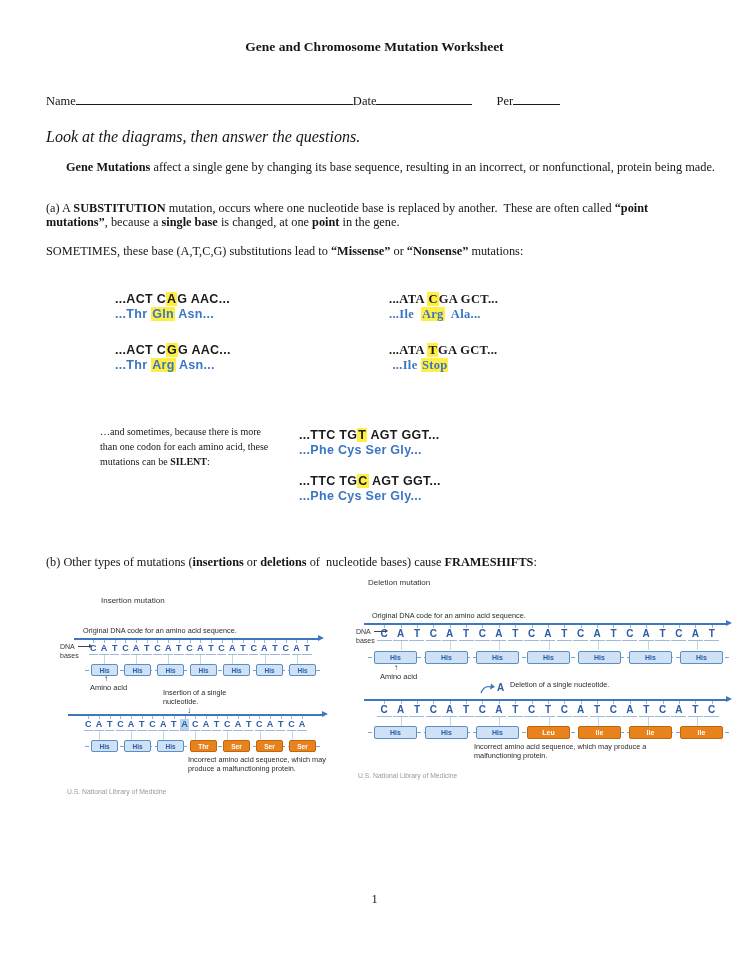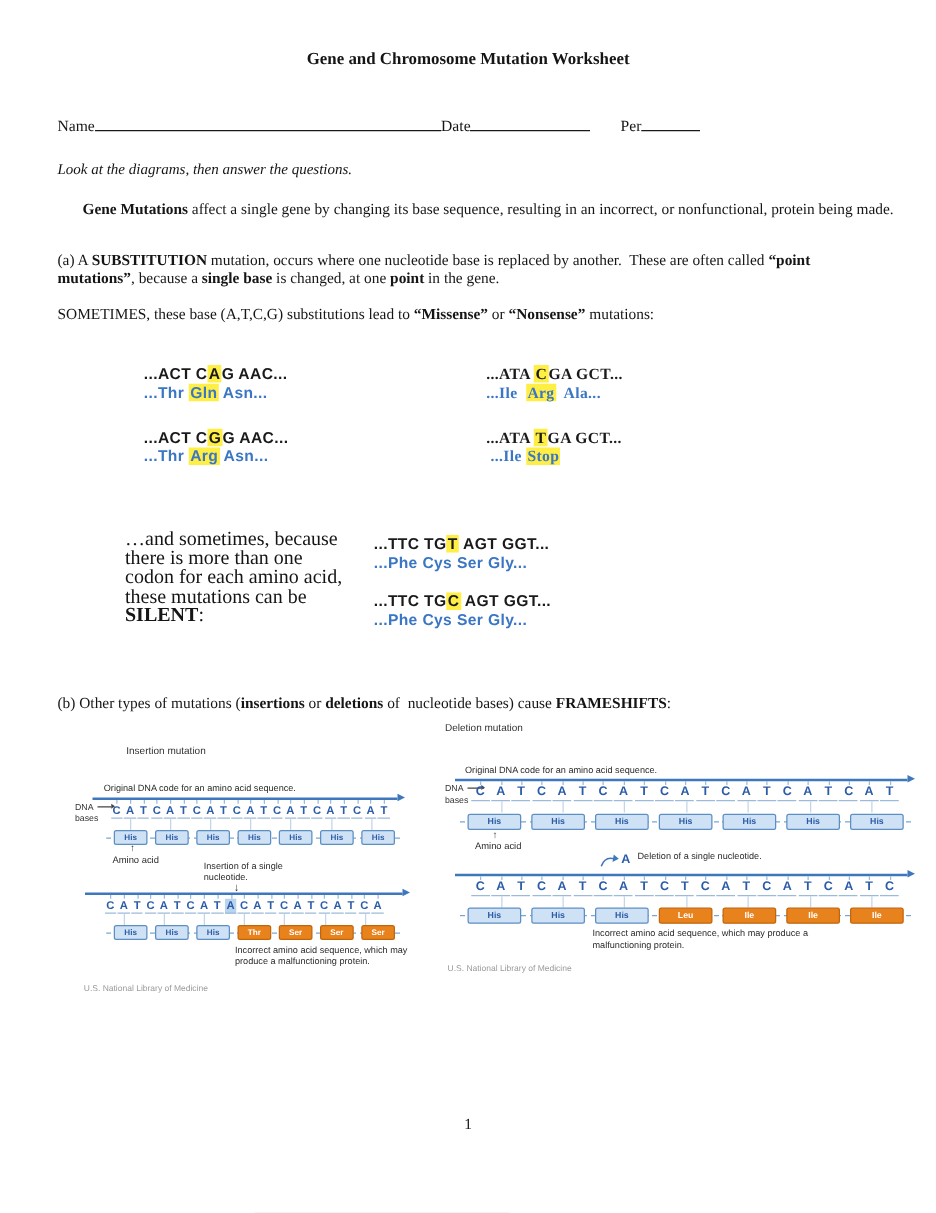--- a/index.html
+++ b/index.html
@@ -16,38 +16,38 @@
   .doc-subtitle{font-size:12.3px;margin-top:1px;}
 
   
   .name-row{top:92px;left:46px;font-size:12.5px;white-space:nowrap;}
   .uline{display:inline-block;border-bottom:1px solid #1a1a1a;height:12px;}
   .ul-name{width:277px;}
   .ul-date{width:96px;}
   .ul-per{width:47px;}
   .lbl-per{margin-left:24px;}
 
-  .instruction{top:128px;left:46px;font-size:12px;font-style:italic;}
+  .instruction{top:128px;left:46px;font-size:16px;font-style:italic;}
   .para{font-size:12.3px;line-height:14.2px;width:664px;left:46px;}
   .p-gene{top:160px;margin-left:20px;}
   .p-a{top:201px;}
   .p-sometimes{top:244px;width:680px;}
   .p-b{top:555px;width:690px;white-space:pre;}
 
   
   .codon-col{top:276px;font-family:"Liberation Sans",sans-serif;font-weight:bold;
              font-size:12.5px;line-height:15px;letter-spacing:0.3px;}
   .col-left{left:115px;}
   .col-right{left:389px;font-family:Liberation Serif, serif;}
   .codon-group{margin-bottom:21px;}
   .dna{color:#1a1a1a;white-space:pre;margin-top:16px;}
   .aa{color:#3a76c4;white-space:pre;}
 
   
-  .silent-text{top:424px;left:100px;width:176px;font-size:16px;line-height:15.2px;}
+  .silent-text{top:424px;left:100px;width:176px;font-size:10px;line-height:15.2px;}
   .silent-codons{top:412px;left:299px;font-family:"Liberation Sans",sans-serif;
                  font-weight:bold;font-size:12.5px;line-height:15px;letter-spacing:0.3px;}
   .silent-codons .codon-group{margin-bottom:13px;}
 
   
   .diagram{font-family:"Liberation Sans",sans-serif;color:#333;}
   .dg-ins{top:593px;left:60px;width:300px;height:215px;}
   .dg-del{top:576px;left:356px;width:388px;height:215px;}
   .dg-title{position:absolute;font-size:8px;color:#333;}
   .dg-caption{position:absolute;font-size:7.3px;color:#2b2b2b;line-height:8.6px;}
@@ -244,21 +244,21 @@
         <span class="aabox mut">Thr</span>
         <span class="aabox mut">Ser</span>
         <span class="aabox mut">Ser</span>
         <span class="aabox mut">Ser</span>
       </div>
     <div class="dg-caption" style="left:128px;top:163px;width:140px;">Incorrect amino acid sequence, which may produce a malfunctioning protein.</div>
     <div class="dg-credit" style="left:7px;top:195px;">U.S. National Library of Medicine</div>
   </div>
 
   <div class="abs diagram dg-del">
-    <div class="dg-title" style="left:0;top:2px;">Deletion mutation</div>
+    <div class="dg-title" style="left:12px;top:2px;">Deletion mutation</div>
     <div class="dg-caption" style="left:16px;top:36px;">Original DNA code for an amino acid sequence.</div>
     <div class="hline" style="left:8px;top:47px;width:362px;"></div>
     <div class="dna-side" style="left:0;top:51px;">
       <span>DNA</span><span class="mini-arrow"></span><br>
       <span>bases</span>
     </div>
     <div class="dna-cells" style="left:20px;top:52px;">
         <span class="cell">C</span>
         <span class="cell">A</span>
         <span class="cell">T</span>

